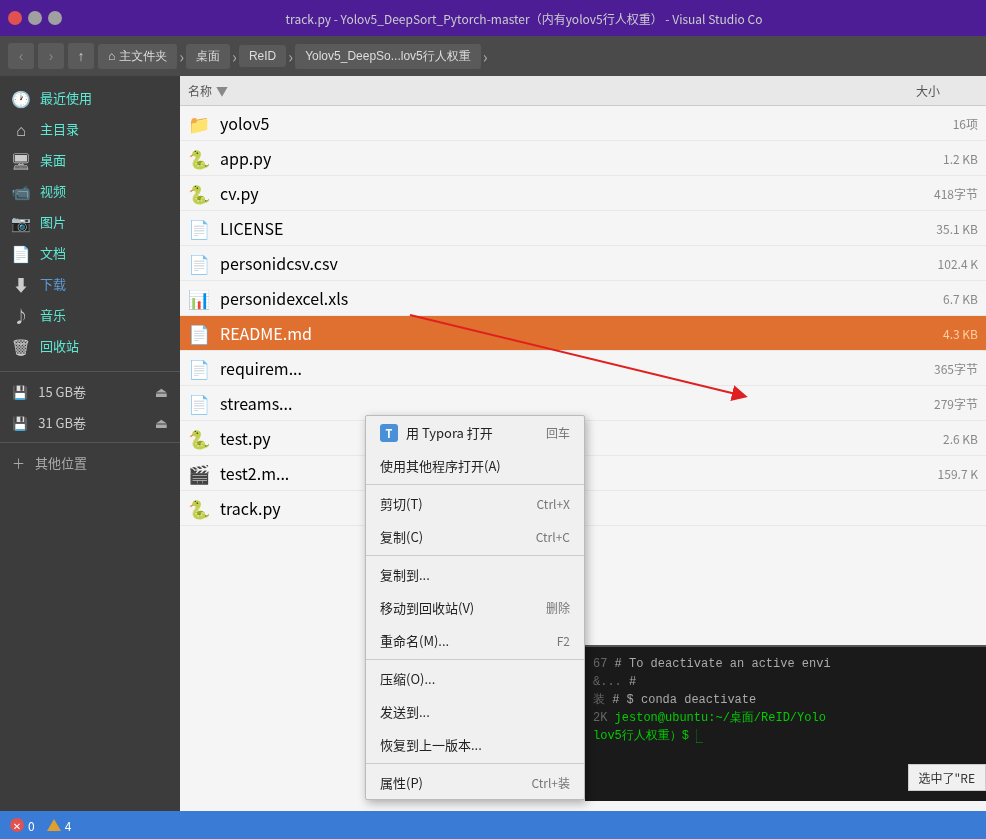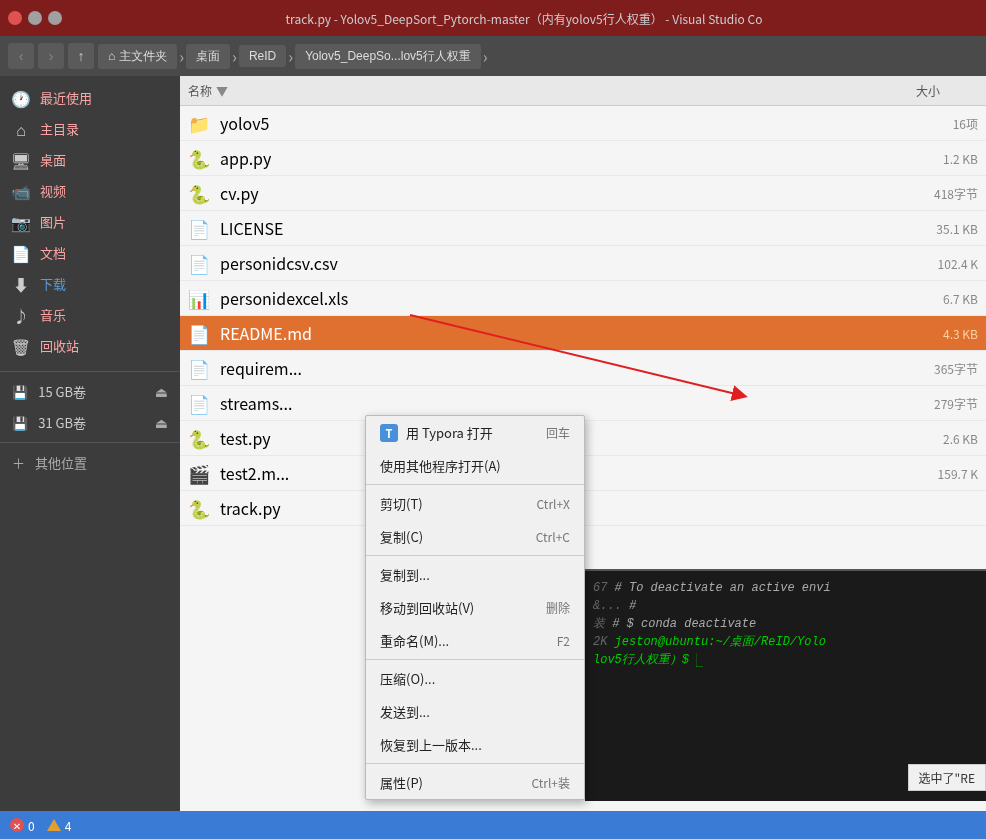--- a/index.html
+++ b/index.html
@@ -8,21 +8,21 @@
       height: 839px;
       overflow: hidden;
       font-family: "WenQuanYi Micro Hei", "Noto Sans CJK SC", "Microsoft YaHei", sans-serif;
       font-size: 13px;
       background: #2d2d2d;
     }
 
     
     .title-bar {
       height: 36px;
-      background: #7f1d1d;
+      background: #4c1d95;
       display: flex;
       align-items: center;
       padding: 0 8px;
       gap: 8px;
     }
     .window-controls {
       display: flex;
       gap: 6px;
       align-items: center;
     }
@@ -85,21 +85,21 @@
     }
     .sidebar-item .icon {
       width: 18px;
       height: 18px;
       display: flex;
       align-items: center;
       justify-content: center;
       font-size: 16px;
       flex-shrink: 0;
     }
-    .sidebar-item .label { color: #fca5a5; }
+    .sidebar-item .label { color: #5eead4; }
     .sidebar-item .label.blue { color: #5b9bd5; }
 
     .divider {
       height: 1px;
       background: #555;
       margin: 4px 0;
     }
 
     .sidebar-drive {
       display: flex;
@@ -227,25 +227,24 @@
       pointer-events: none;
       z-index: 50;
     }
 
     
     .terminal-area {
       position: absolute;
       bottom: 38px;
       left: 585px;
       right: 0;
-      height: 232px;
+      height: 156px;
       background: #1a1a1a;
       border-top: 2px solid #555;
       overflow: hidden;
-      font-style: italic;
     }
     .terminal-text {
       font-family: "Courier New", monospace;
       font-size: 12px;
       color: #00cc00;
       padding: 8px;
       line-height: 1.5;
     }
     .term-dim { color: #666; }
     .term-comment { color: #aaa; }

